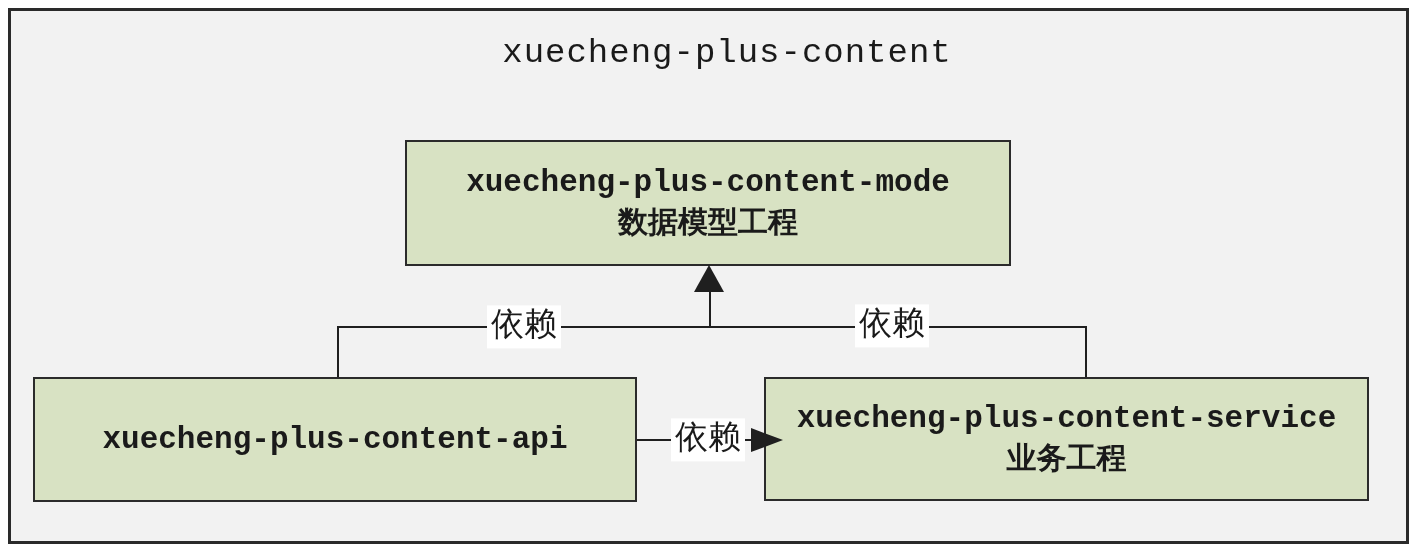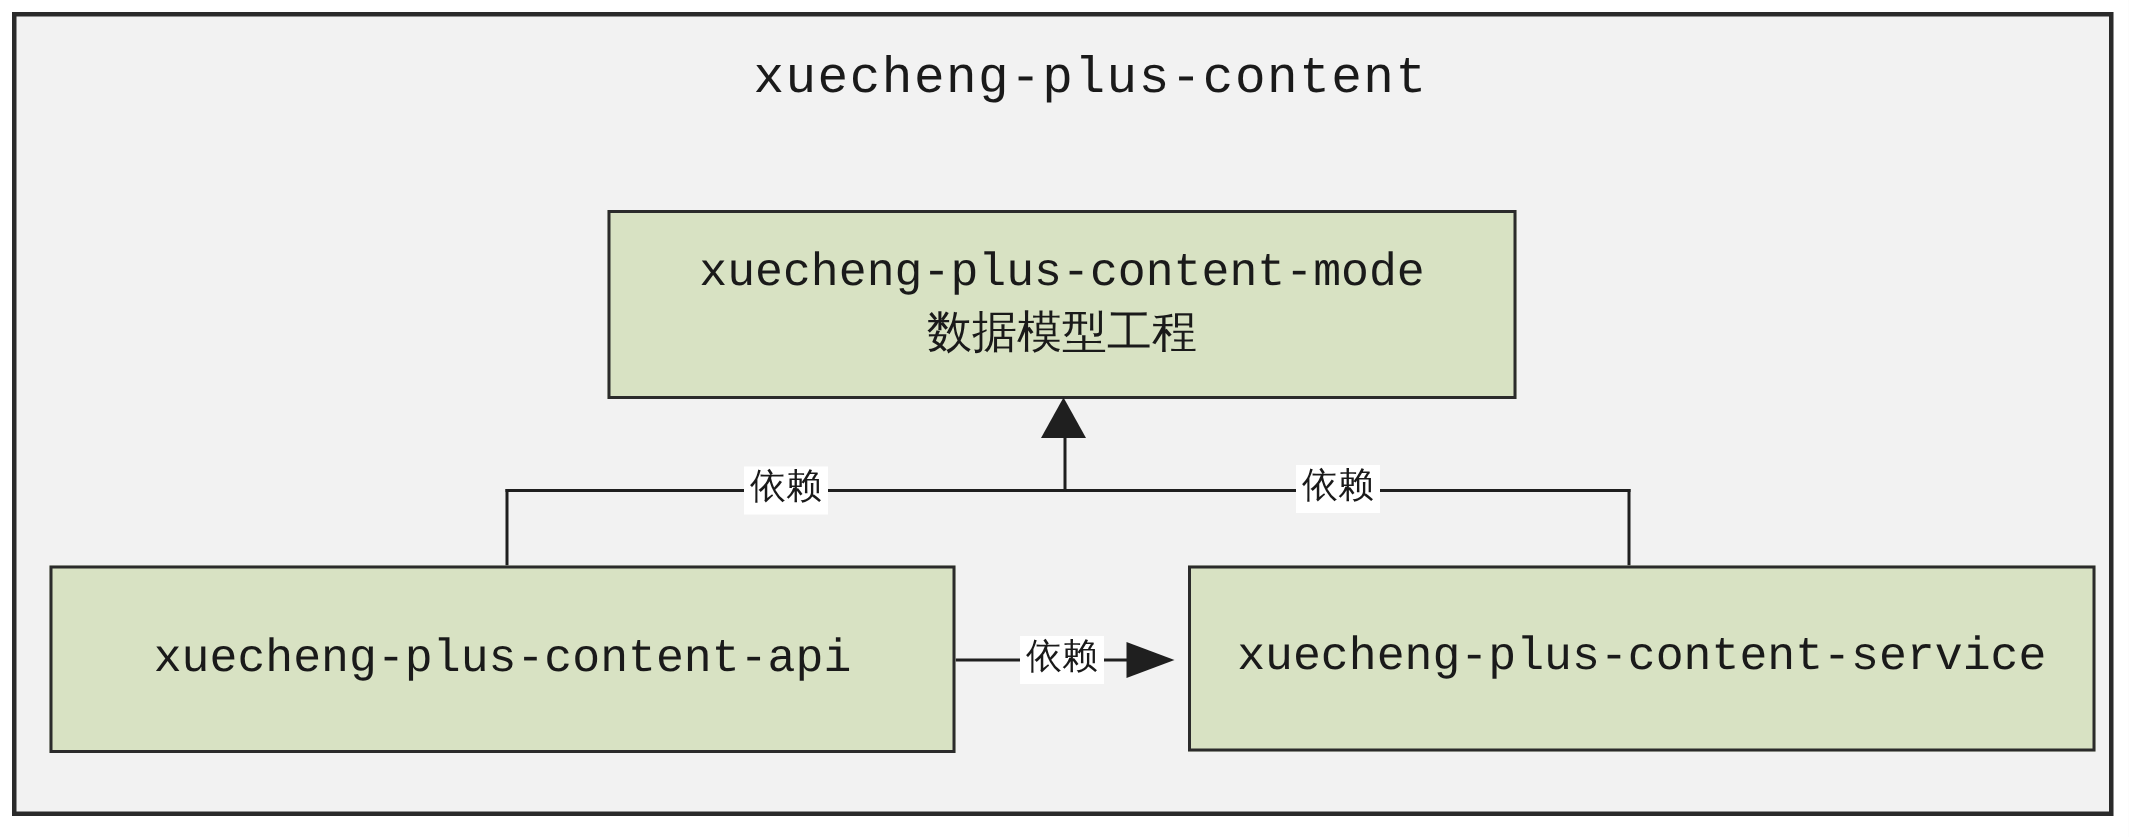--- a/index.html
+++ b/index.html
@@ -42,34 +42,35 @@
     position: absolute;
     box-sizing: border-box;
     background: var(--node_fill, #d8e2c3);
     border: 2px solid var(--node_border, #2b2b2b);
     display: flex;
     flex-direction: column;
     align-items: center;
     justify-content: center;
     gap: 6px;
     z-index: 1;
+    font-weight: bold;
   }
   .node .name-en {
     font-size: 31px;
     white-space: nowrap;
     line-height: 1.15;
   }
   .node .name-zh {
     font-size: 30px;
     white-space: nowrap;
     line-height: 1.15;
   }
   .node-mode    { left: 405px; top: 140px; width: 606px; height: 126px; }
   .node-api     { left: 33px;  top: 377px; width: 604px; height: 125px; }
-  .node-service { left: 792px; top: 377px; width: 605px; height: 124px; justify-content: center; }
+  .node-service { left: 764px; top: 377px; width: 605px; height: 124px; justify-content: center; }
 
   .line {
     position: absolute;
     background: var(--line, #1f1f1f);
     z-index: 1;
   }
   .h-main   { left: 337px;  top: 326px; width: 750px; height: 2px; }
   .v-left   { left: 337px;  top: 326px; width: 2px;   height: 51px; }
   .v-right  { left: 1085px; top: 326px; width: 2px;   height: 51px; }
   .v-center { left: 709px;  top: 288px; width: 2px;   height: 40px; }
@@ -94,21 +95,21 @@
     height: 0;
     border-top: 12px solid transparent;
     border-bottom: 12px solid transparent;
     border-left: 32px solid var(--line, #1f1f1f);
     z-index: 2;
   }
   .edge-label {
     position: absolute;
     transform: translate(-50%, -50%);
     background: var(--label_bg, #ffffff);
-    font-size: 24px;
+    font-size: 33px;
     line-height: 1.25;
     padding: 1px 4px;
     white-space: nowrap;
     z-index: 3;
   }
   .edge-label-left { left: 524px; top: 327px; }
   .edge-label-right{ left: 892px; top: 326px; }
   .edge-label-mid  { left: 708px; top: 440px; }
 </style>
 </head>
@@ -136,14 +137,15 @@
     <span class="name-en">xuecheng-plus-content-mode</span>
     <span class="name-zh">数据模型工程</span>
   </div>
 
   <div class="node node-api">
     <span class="name-en">xuecheng-plus-content-api</span>
   </div>
 
   <div class="node node-service">
     <span class="name-en">xuecheng-plus-content-service</span>
+    <span class="name-zh">业务工程</span>
   </div>
 </div>
 
 </body></html>

